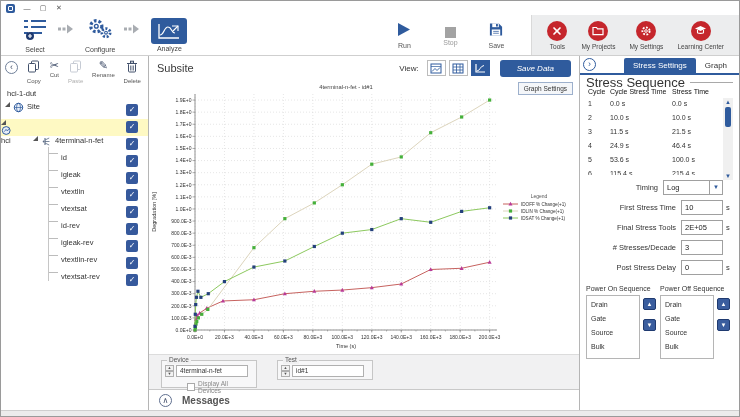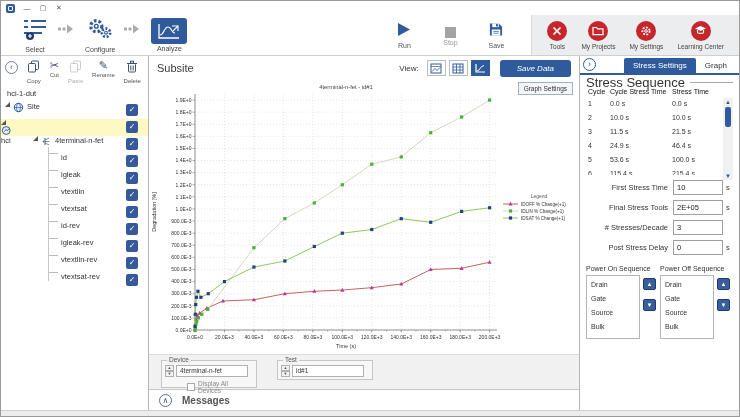--- a/index.html
+++ b/index.html
@@ -87,21 +87,21 @@
   .c1{width:24px;padding-left:2px;flex:none;}
   .c2{width:62px;flex:none;}
   .c3{width:48px;flex:none;}
   .seq-rows{height:79px;overflow:hidden;}
   .scrollbar{position:absolute;right:0;top:10px;width:10px;height:82px;background:#f0f0f0;}
   .sb-up{color:#2f5b9d;font-size:6px;text-align:center;line-height:8px;}
   .sb-thumb{width:6px;height:20px;background:#2f5b9d;margin:1px auto;border-radius:2px;}
   .sb-down{position:absolute;bottom:0;width:100%;text-align:center;color:#2f5b9d;font-size:6px;line-height:8px;}
   .form-row{display:flex;align-items:center;margin:5px 4px 0 4px;}
   .form-label{flex:1;text-align:right;font-size:7.5px;color:#333;margin-right:5px;white-space:nowrap;}
-  .form-input{width:50px;height:15px;border:1px solid #a0a0a0;background:#fff;font-size:7.5px;line-height:13px;padding:0 3px;color:#222;flex:none;}
+  .form-input{width:42px;height:15px;border:1px solid #a0a0a0;background:#fff;font-size:7.5px;line-height:13px;padding:0 3px;color:#222;flex:none;}
   .form-unit{width:9px;font-size:7.5px;color:#333;margin-left:3px;flex:none;}
   .select{width:60px;height:15px;border:1px solid #a0a0a0;display:flex;background:#fff;flex:none;}
   .select-value{flex:1;font-size:7.5px;line-height:13px;padding-left:3px;color:#222;}
   .select-arrow{width:13px;border-left:1px solid #a0a0a0;color:#2f5b9d;font-size:6px;text-align:center;line-height:13px;}
   .power-row{display:flex;margin:10px 5px 0 6px;}
   .power-col{width:74px;position:relative;flex:none;}
   .power-title{font-size:7px;color:#333;margin-bottom:3px;}
   .power-list{border:1px solid #b5b5b5;background:#fff;width:54px;height:64px;padding:2px 0;}
   .power-item{font-size:7px;color:#333;padding:1px 4px;height:14px;line-height:12px;}
   .updown{position:absolute;right:4px;top:13px;display:flex;flex-direction:column;gap:9px;}
@@ -670,20 +670,28 @@
               </div>
             </div>
           <div class="scrollbar">
             <div class="sb-up">▲</div>
             <div class="sb-thumb"></div>
             <div class="sb-down">▼</div>
           </div>
         </div>
       </div>
 
+      <div class="form-row">
+        <span class="form-label">Timing</span>
+        <span class="select">
+          <span class="select-value">Log</span>
+          <span class="select-arrow">▼</span>
+        </span>
+        <span class="form-unit"></span>
+      </div>
 
       <div class="form-row">
         <span class="form-label">First Stress Time</span>
         <span class="form-input">10</span>
         <span class="form-unit">s</span>
       </div>
       <div class="form-row">
         <span class="form-label">Final Stress Tools</span>
         <span class="form-input">2E+05</span>
         <span class="form-unit">s</span>

